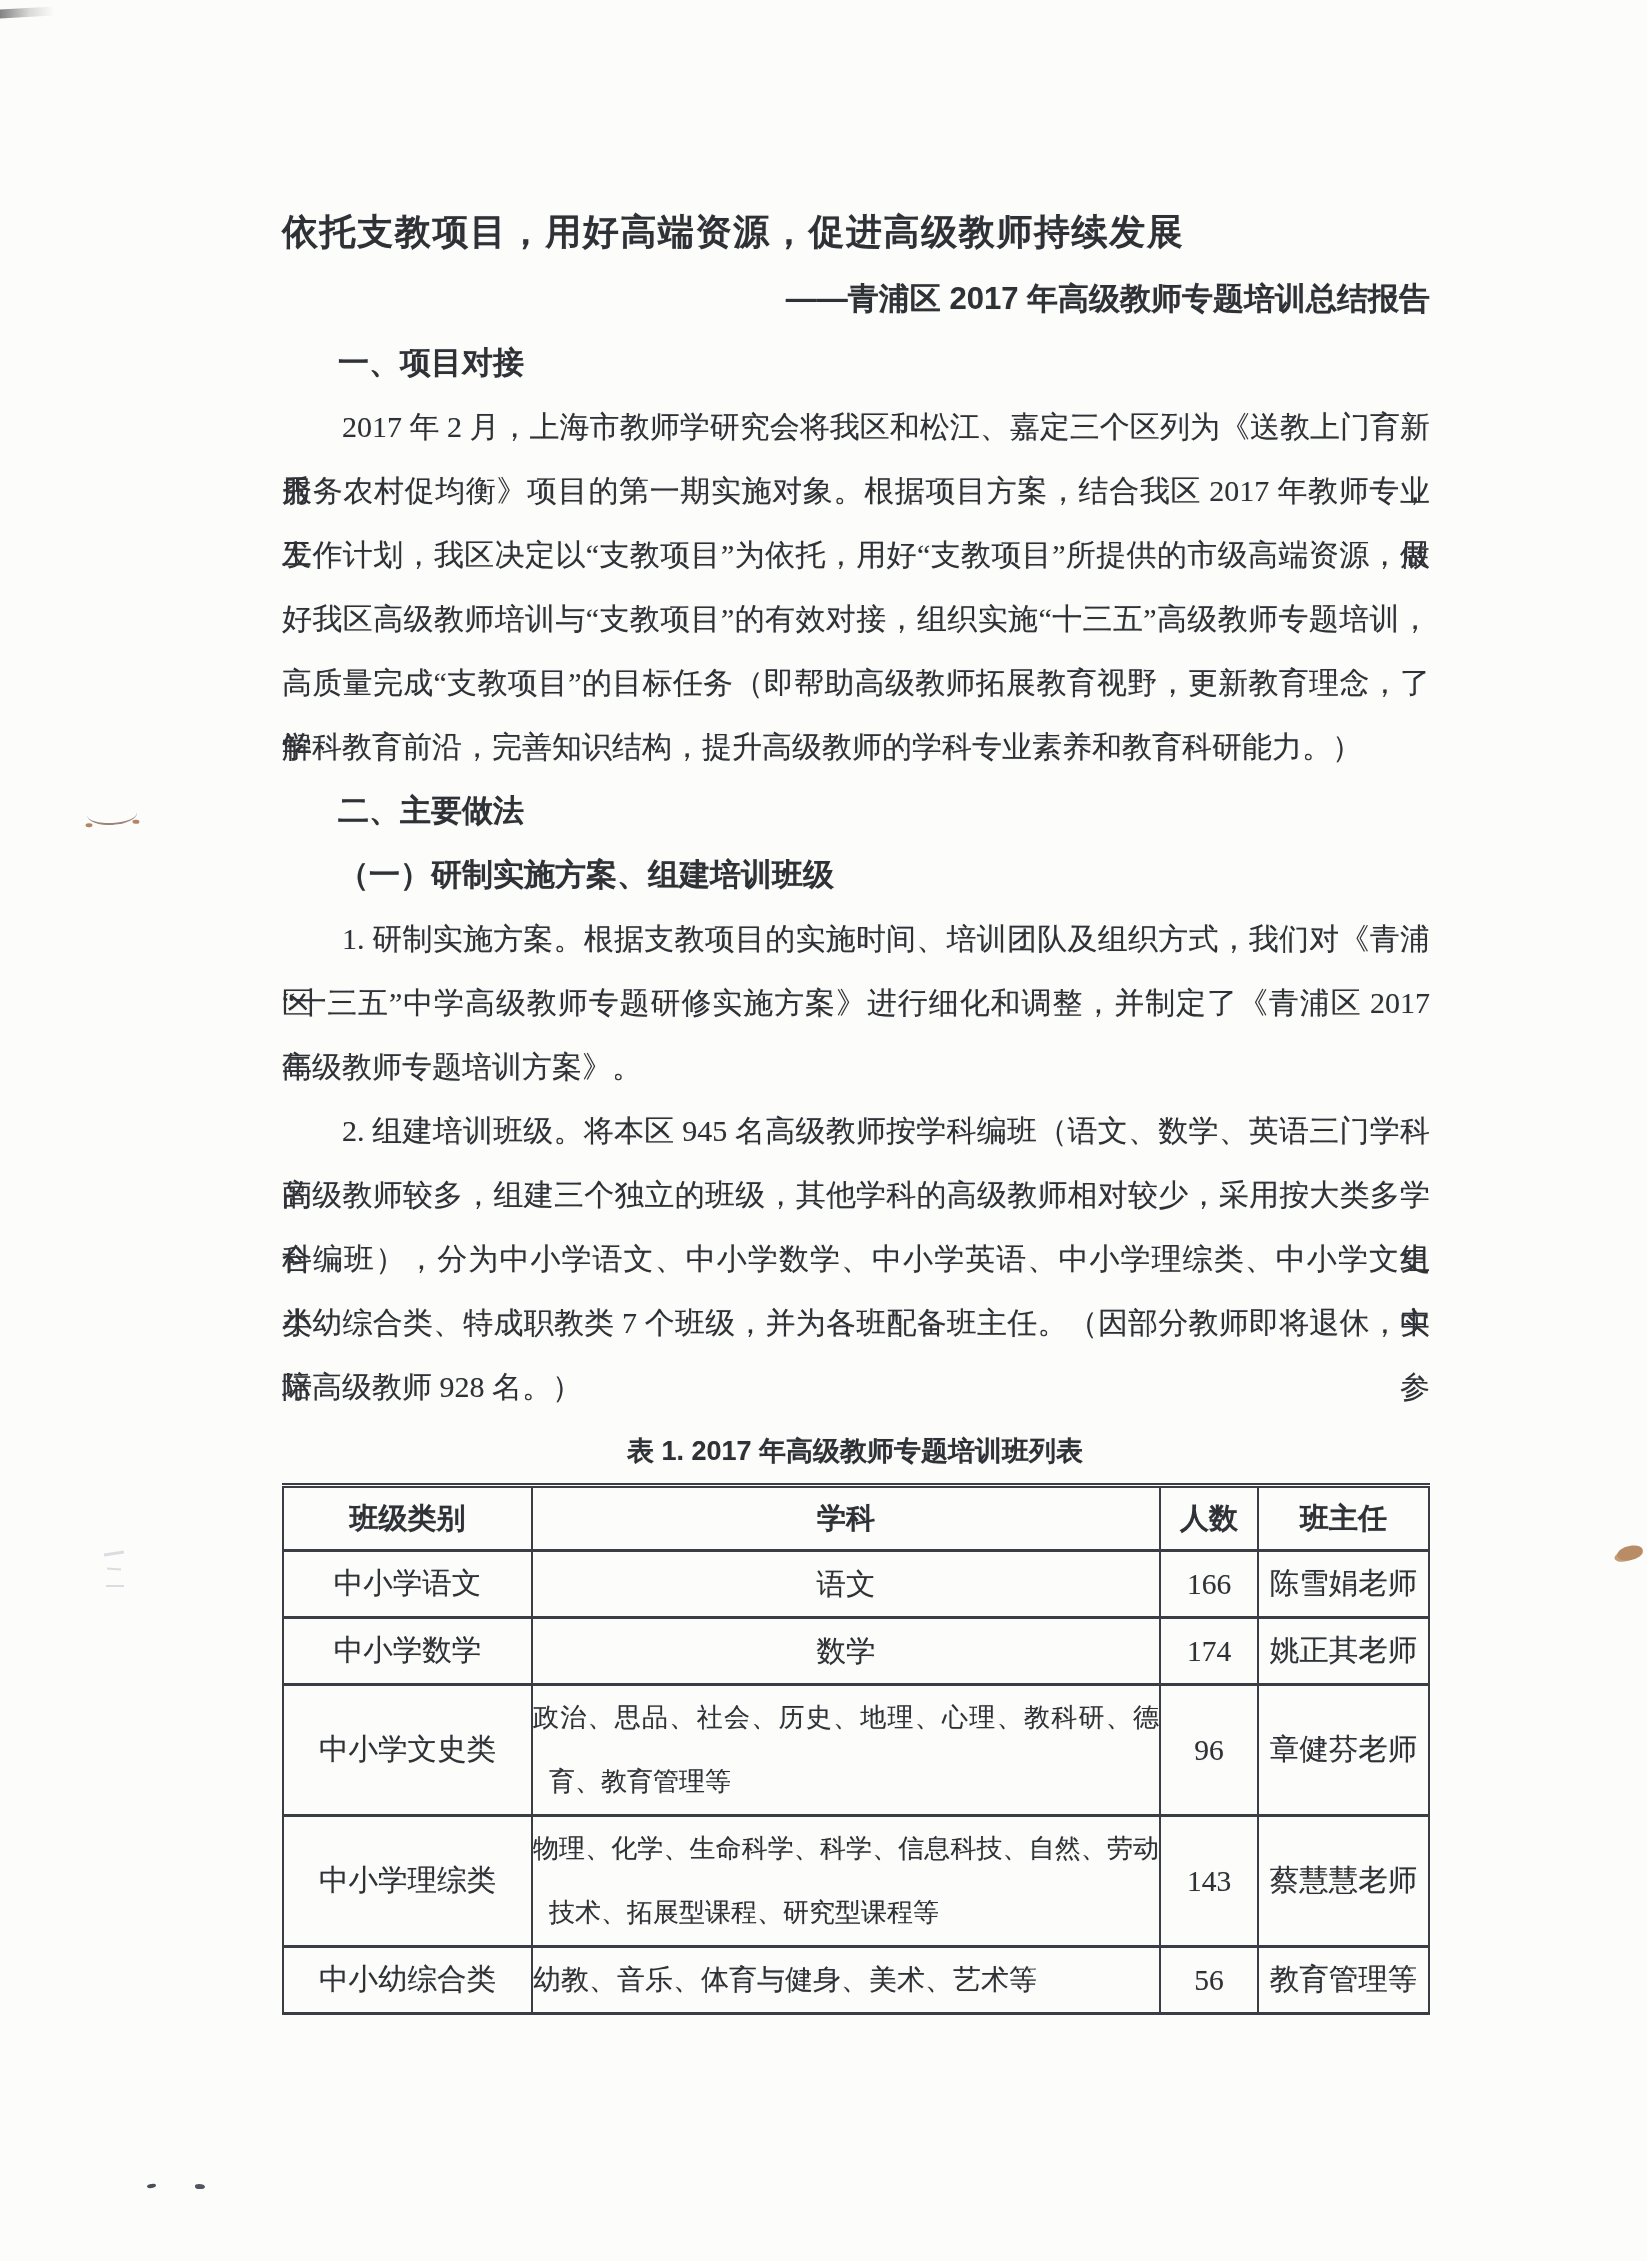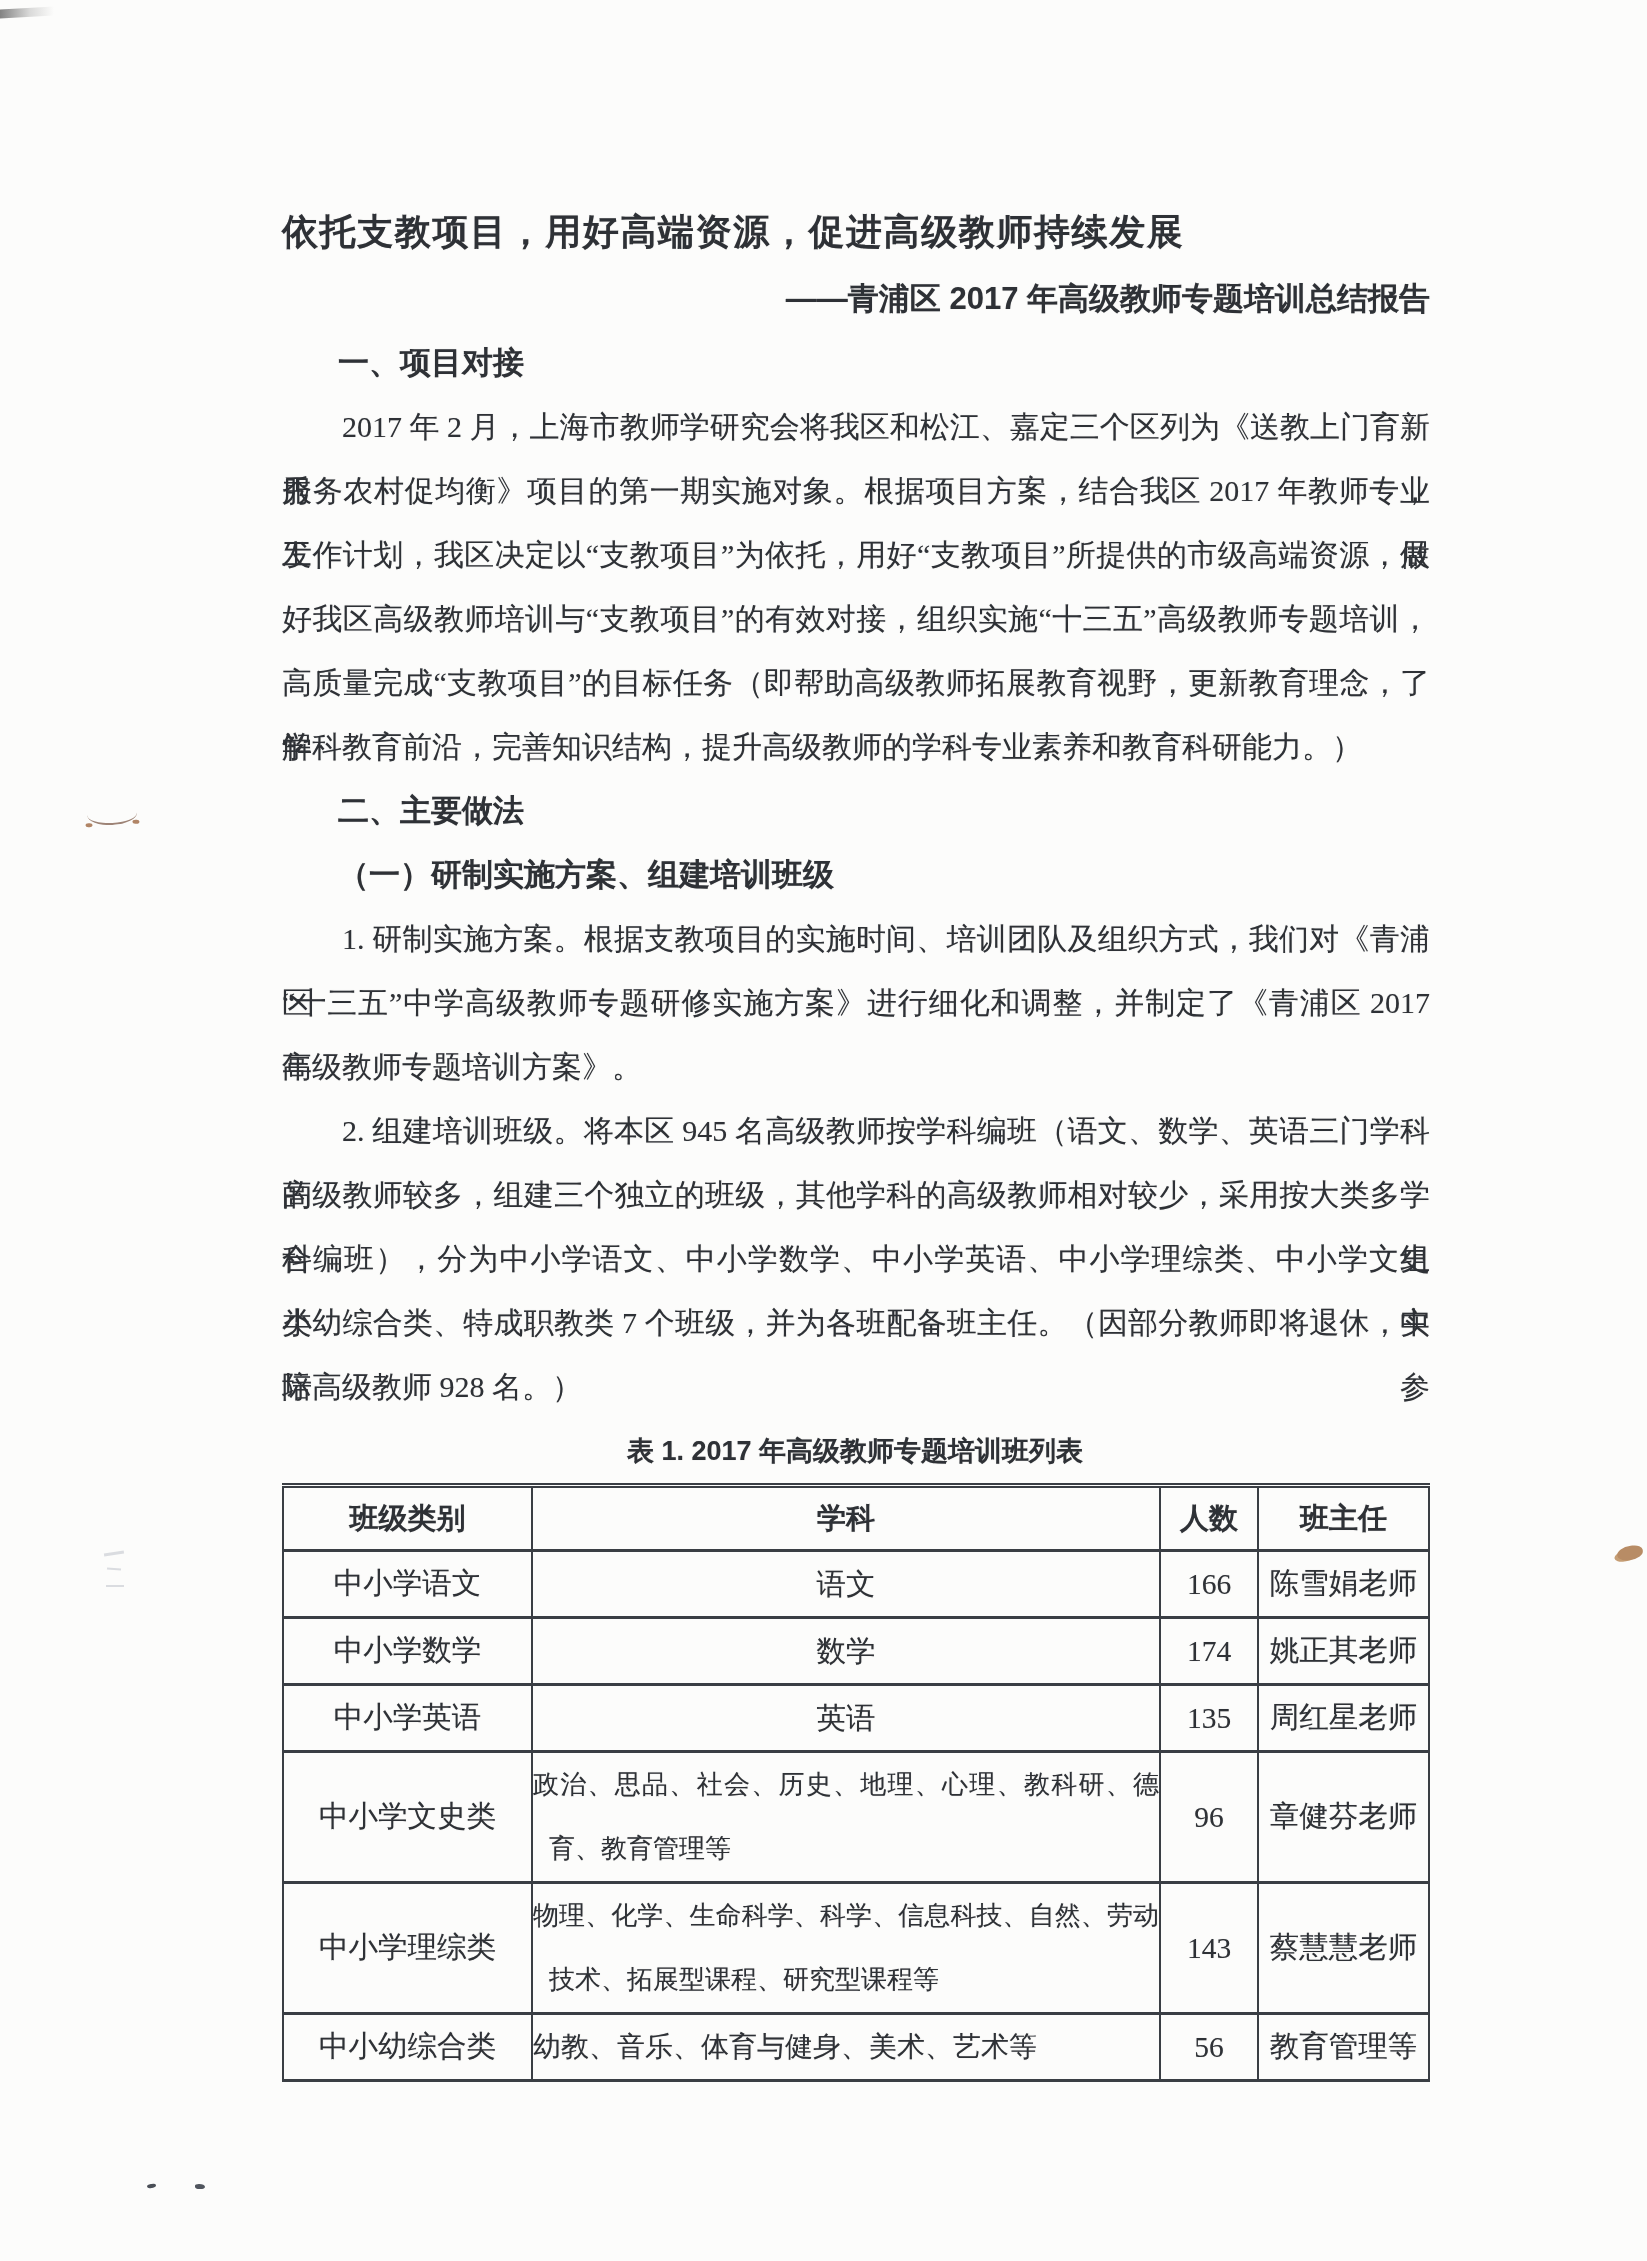--- a/index.html
+++ b/index.html
@@ -184,28 +184,20 @@
             <td class="teacher">陈雪娟老师</td>
           </tr>
           <tr>
             <td>中小学数学</td>
             <td class="subj">
               <div class="subj-line first last">数学</div>
             </td>
             <td class="count">174</td>
             <td class="teacher">姚正其老师</td>
           </tr>
-          <tr>
-            <td>中小学英语</td>
-            <td class="subj">
-              <div class="subj-line first last">英语</div>
-            </td>
-            <td class="count">135</td>
-            <td class="teacher">周红星老师</td>
-          </tr>
           <tr class="tall">
             <td>中小学文史类</td>
             <td class="subj left">
               <div class="subj-line first">政治、思品、社会、历史、地理、心理、教科研、德</div>
               <div class="subj-line last">育、教育管理等</div>
             </td>
             <td class="count">96</td>
             <td class="teacher">章健芬老师</td>
           </tr>
           <tr class="tall">

